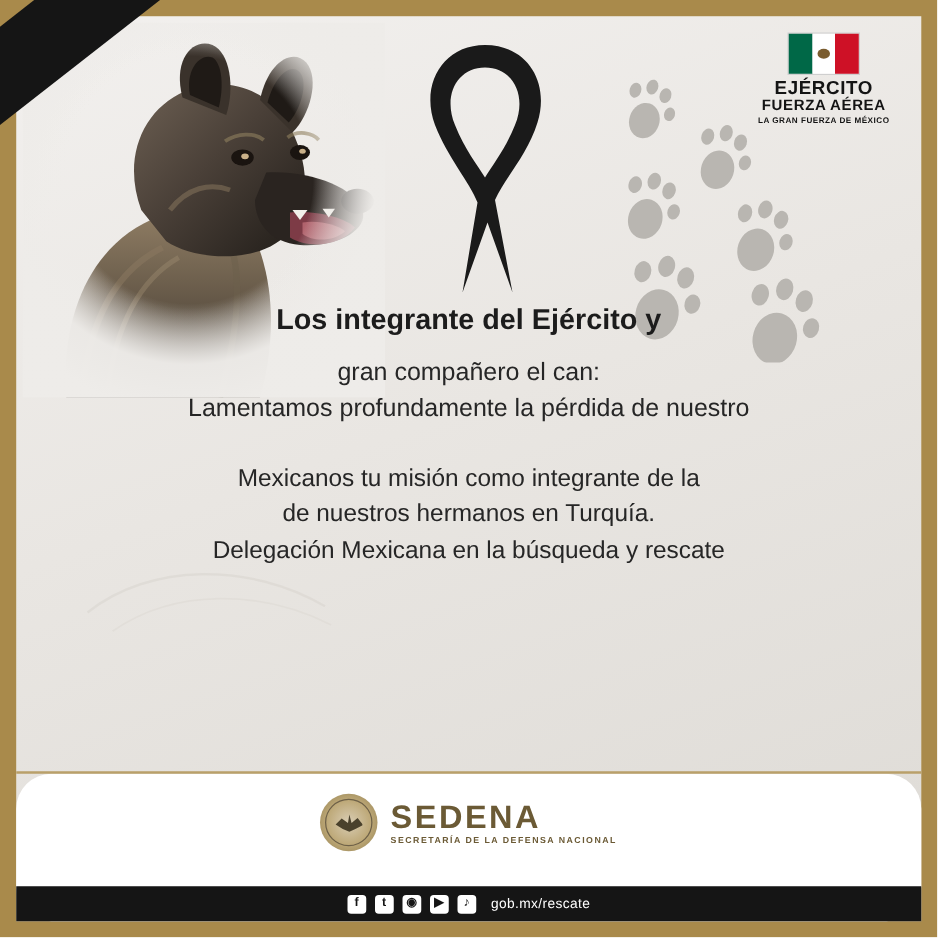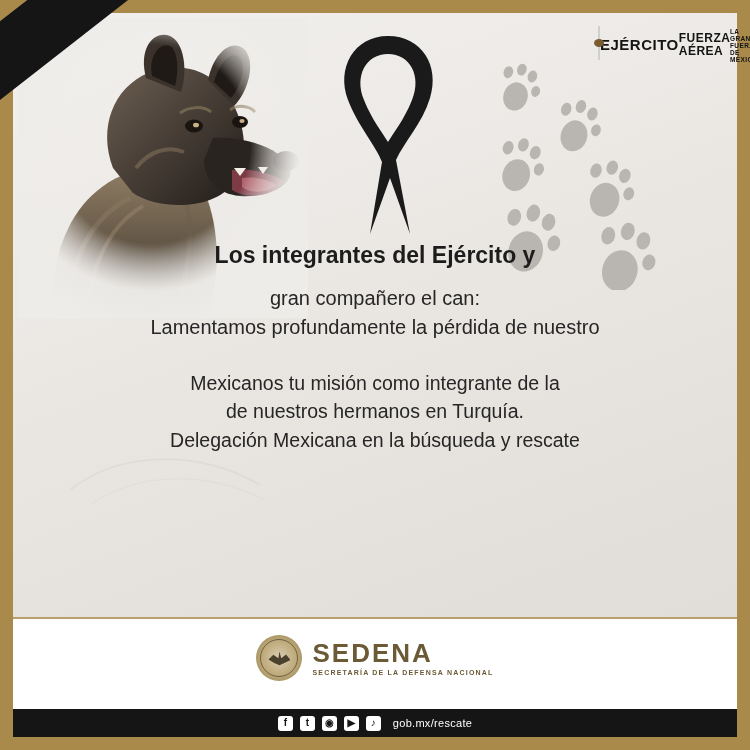--- a/index.html
+++ b/index.html
@@ -40,20 +40,21 @@
     left: 13px;
     right: 13px;
     bottom: 13px;
     height: 118px;
     background: #ffffff;
     z-index: 6;
     display: flex;
     flex-direction: column;
     align-items: center;
     justify-content: flex-start;
+    border-radius: 28px;
   }
   .footer-sep {
     position: absolute;
     left: 13px; right: 13px;
     bottom: 131px;
     height: 2px;
     background: #b9a06a;
     z-index: 7;
   }
 
@@ -111,21 +112,21 @@
     z-index: 2;
   }
 
   
   .emblem {
     position: absolute;
     right: 30px;
     top: 26px;
     z-index: 9;
     display: flex;
-    flex-direction: row;
+    flex-direction: column;
     align-items: center;
     width: 122px;
   }
   .flag {
     width: 58px;
     height: 34px;
     display: flex;
     border: 1px solid #cfcfcf;
     box-sizing: border-box;
     margin-bottom: 3px;
@@ -416,21 +417,21 @@
       <div class="band white"></div>
       <div class="band red"></div>
     </div>
     <div class="emblem-l1">EJÉRCITO</div>
     <div class="emblem-l2">FUERZA AÉREA</div>
     <div class="emblem-l3">LA GRAN FUERZA DE MÉXICO</div>
   </div>
 
   <div class="content">
     <div class="headline">
-      <div>Los integrantes del Ejército y</div>
+      <div>Los integrante del Ejército y</div>
     </div>
     <div class="subtext">
       <div>gran compañero el can:</div>
       <div>Lamentamos profundamente la pérdida de nuestro</div>
     </div>
     <div class="message">
       <div>Mexicanos tu misión como integrante de la</div>
       <div>de nuestros hermanos en Turquía.</div>
       <div>Delegación Mexicana en la búsqueda y rescate</div>
     </div>

